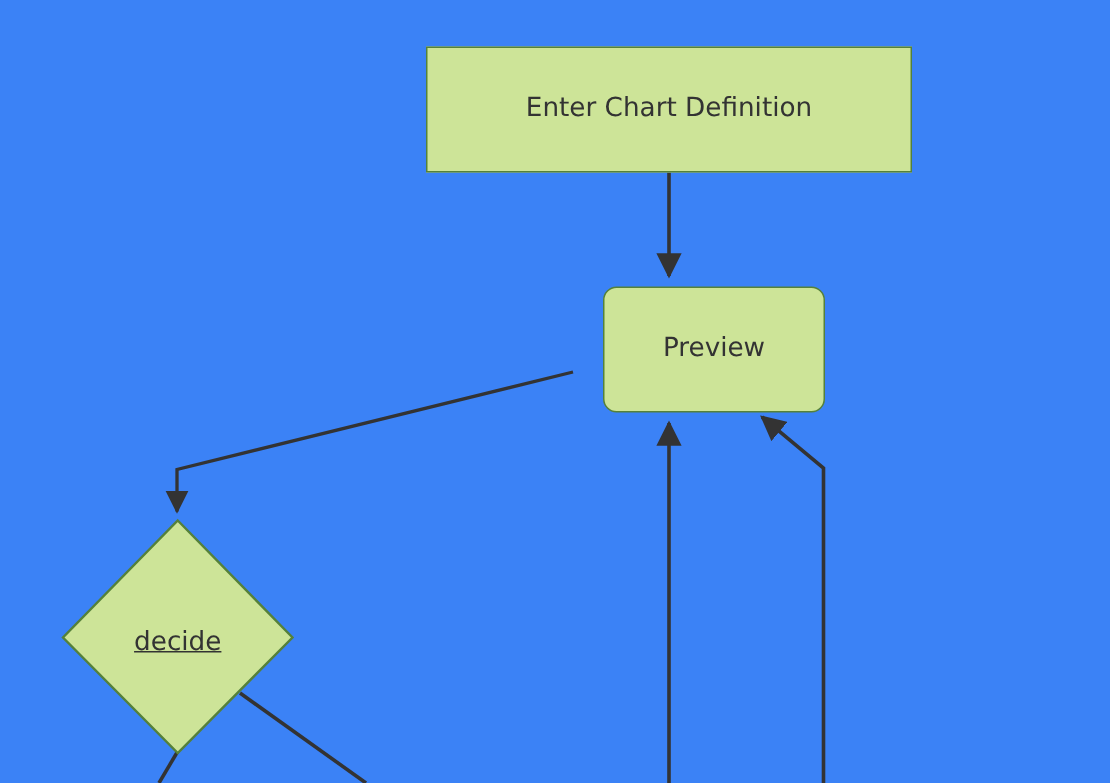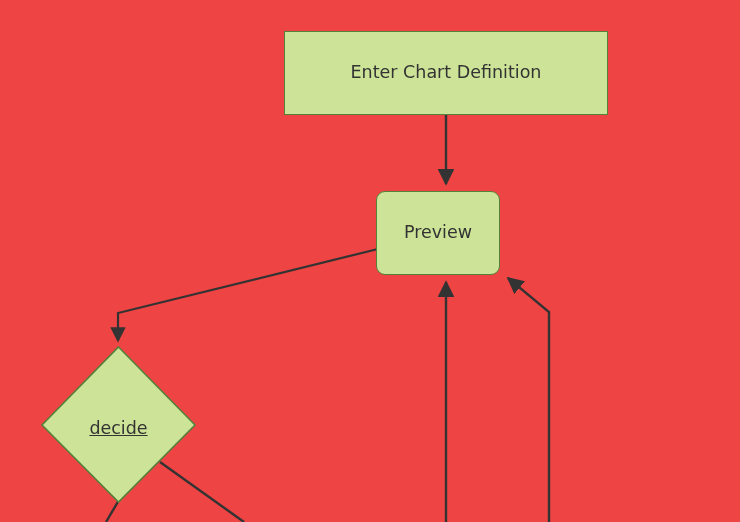--- a/index.html
+++ b/index.html
@@ -8,21 +8,21 @@
     padding: 0;
     background: #ffffff;
   }
   body {
     font-family: "DejaVu Sans", "Liberation Sans", sans-serif;
   }
   #canvas {
     position: relative;
     width: 740px;
     height: 522px;
-    background: #ef4444;
+    background: #3b82f6;
     overflow: hidden;
   }
   #edge-layer {
     position: absolute;
     left: 0;
     top: 0;
     width: 740px;
     height: 522px;
   }
   .node {
@@ -52,21 +52,21 @@
     justify-content: center;
     color: #333333;
     font-size: 17.5px;
     line-height: 1;
     white-space: nowrap;
     text-decoration: underline;
   }
 
   
   #node-enter   { left: 284px; top: 31px;  width: 324px; height: 84px; }
-  #node-preview { left: 376px; top: 191px; width: 124px; height: 84px; }
+  #node-preview { left: 402px; top: 191px; width: 148px; height: 84px; }
   #node-decide-label { left: 41px;  top: 346px; width: 155px; height: 165px; }
 </style>
 </head>
 <body>
 
 <div id="canvas">
 
   <svg id="edge-layer" viewBox="0 0 740 522" width="740" height="522" xmlns="http://www.w3.org/2000/svg">
     <defs>
       <marker id="arrow" viewBox="0 0 10 10" refX="9" refY="5" markerWidth="7" markerHeight="7" orient="auto-start-reverse">

